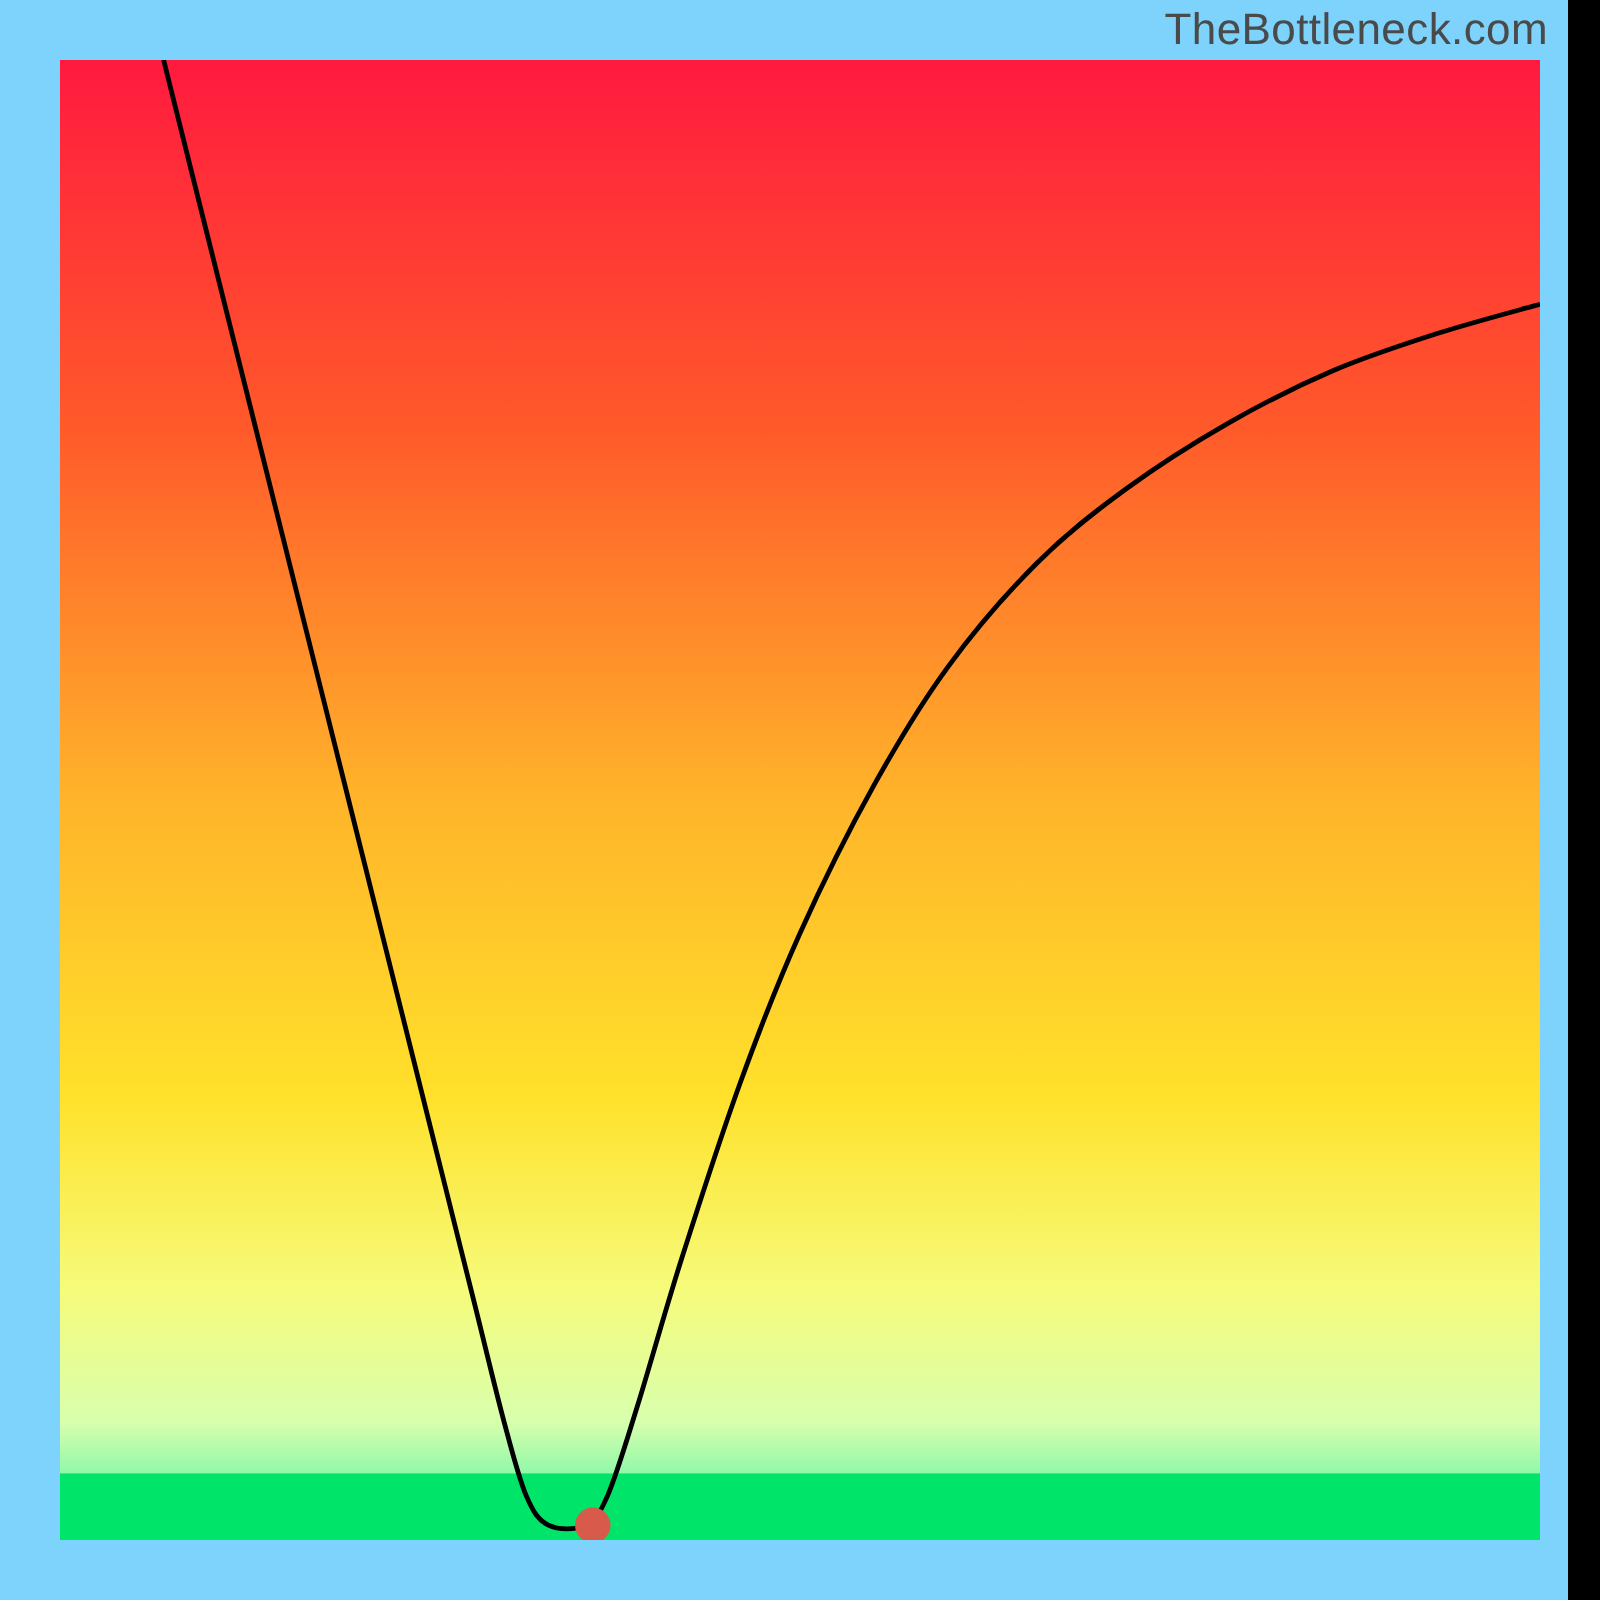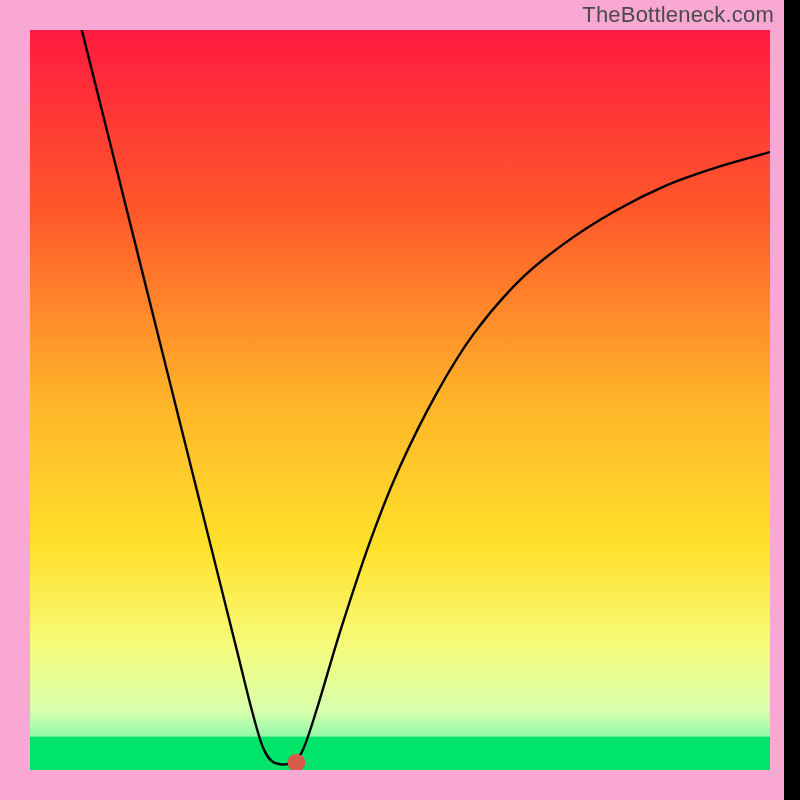--- a/index.html
+++ b/index.html
@@ -8,21 +8,21 @@
     width: 800px;
     height: 800px;
     background: #000;
     font-family: Arial, Helvetica, sans-serif;
     overflow: hidden;
   }
   .frame {
     position: relative;
     width: 784px;
     height: 800px;
-    background: #f9a8d4;
+    background: #7dd3fc;
   }
   .watermark {
     position: absolute;
     top: 2px;
     right: 10px;
     color: #4a4a4a;
     font-size: 22px;
     letter-spacing: 0.2px;
     z-index: 5;
   }

